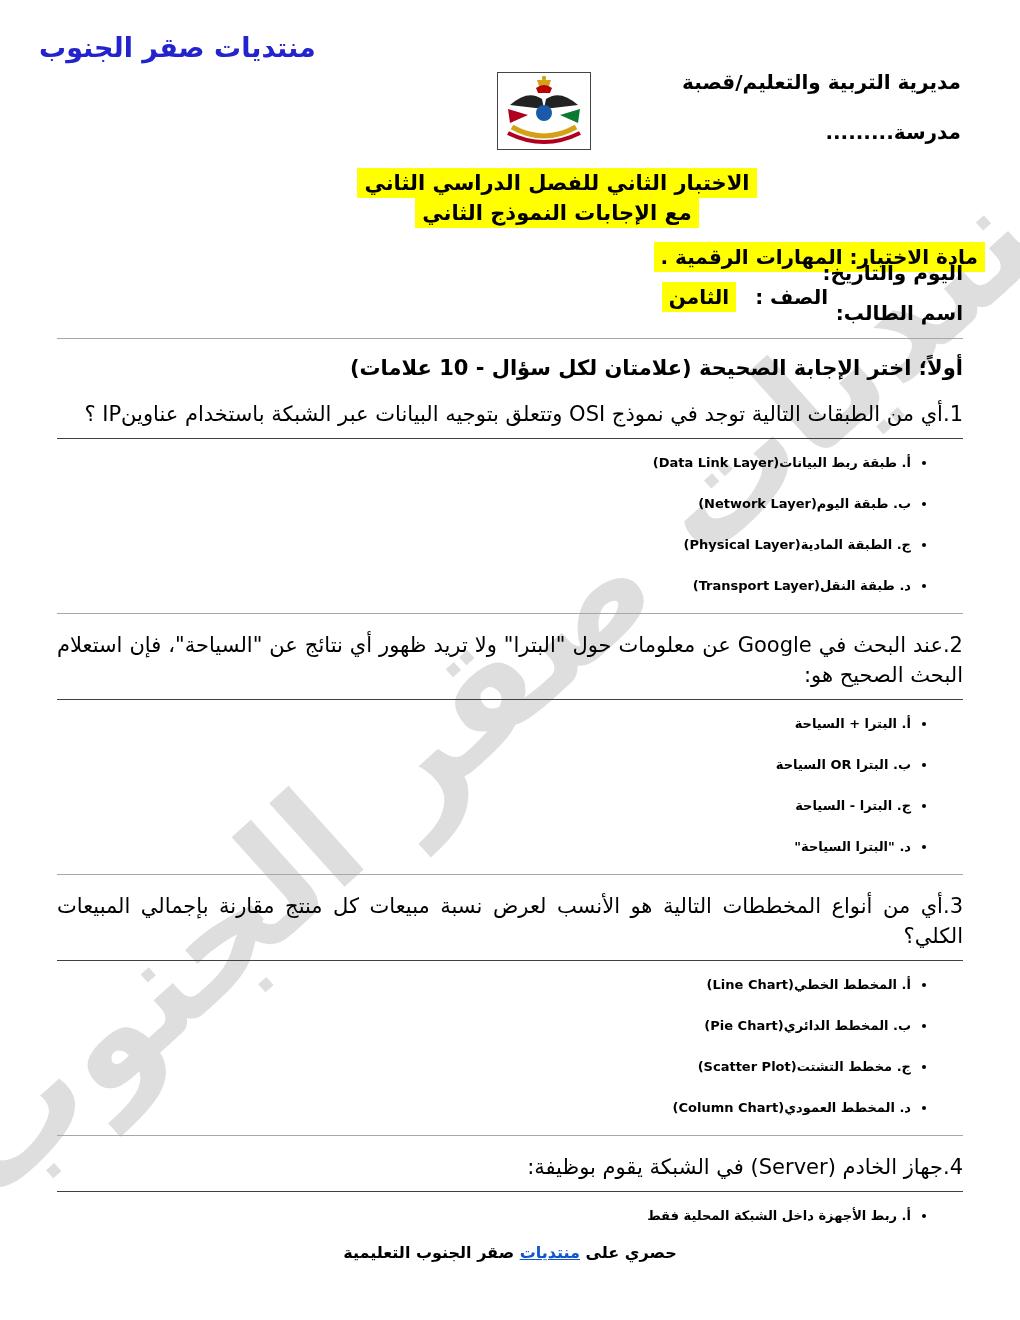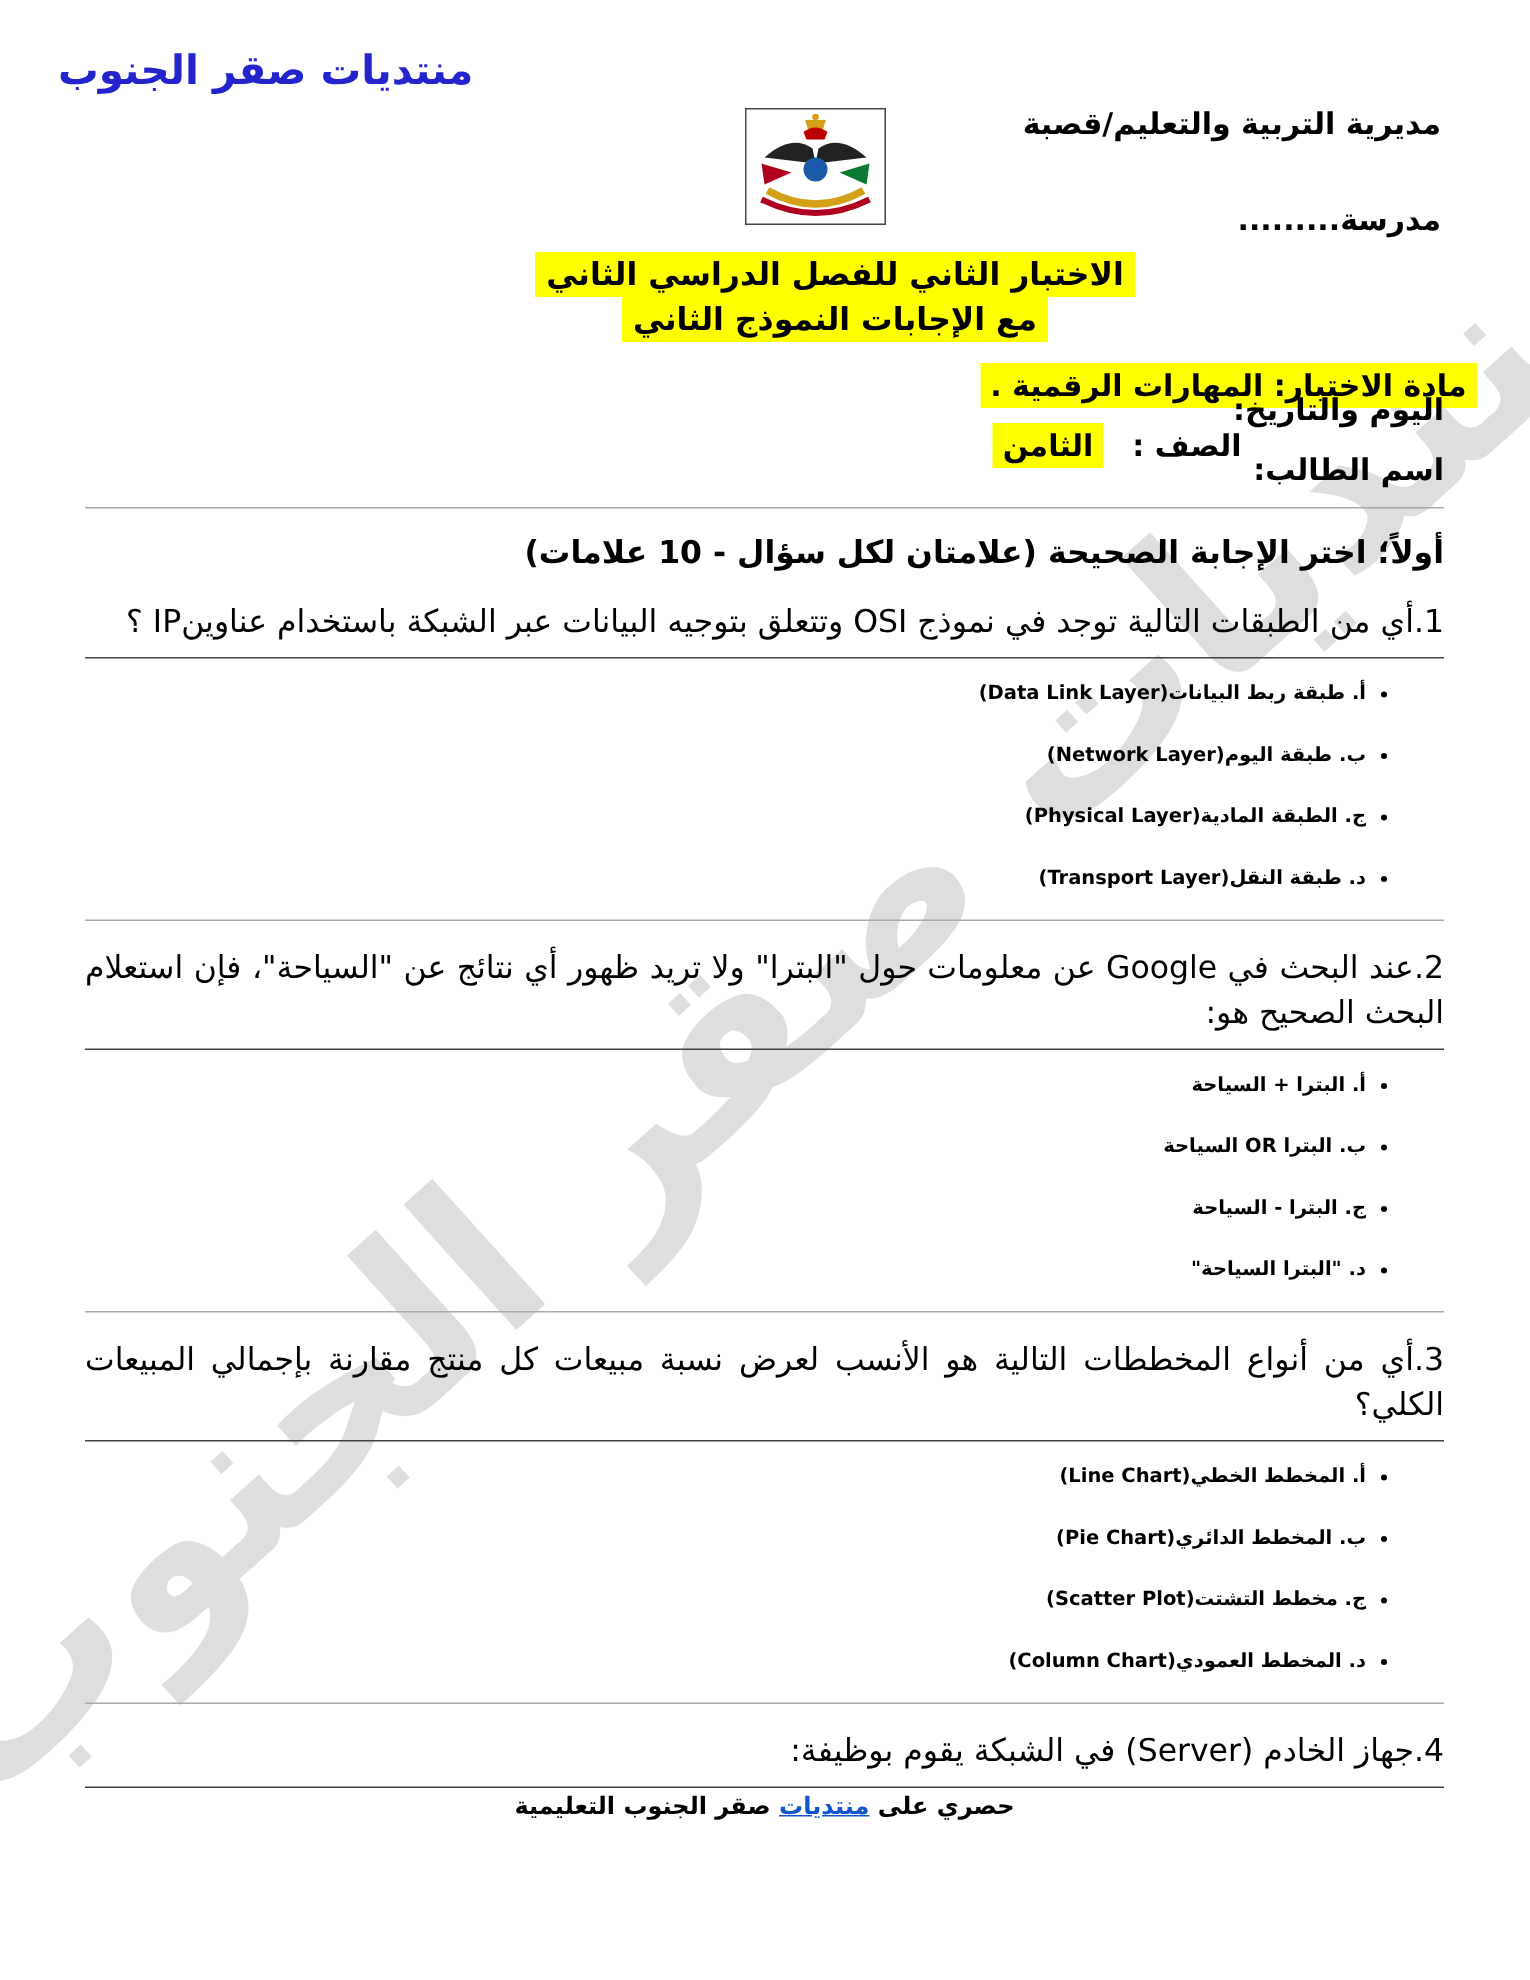--- a/index.html
+++ b/index.html
@@ -12,21 +12,21 @@
     position:absolute; left:520px; top:660px;
     transform:translate(-50%,-50%) rotate(-42deg);
     font-size:148px; font-weight:bold; white-space:nowrap;
     color:var(--watermark-gray,#9a9a9a); opacity:.32;
     z-index:0; pointer-events:none;
   }
   .content { position:relative; z-index:1; padding:0 57px; }
   .header { position:relative; height:164px; }
   .forum-name { position:absolute; left:-18px; top:32px; font-size:27px; font-weight:bold; color:var(--accent-blue,#2424cc); }
   .ministry { position:absolute; right:2px; top:70px; font-size:20px; font-weight:bold; text-align:right; }
-  .ministry .school { margin-top:40px; }
+  .ministry .school { margin-top:26px; }
   .logo-box { position:absolute; left:440px; top:72px; width:94px; height:78px; }
   .hl { background:var(--highlight-yellow,#ffff00); padding:3px 7px; }
   .title-row { text-align:center; font-size:21px; font-weight:bold; line-height:30px; }
   .t1 { margin-top:4px; }
   .t2 { }
   .title-row .hl { position:relative; left:47px; }
   .info-row { position:relative; font-size:20px; font-weight:bold; height:34px; line-height:34px; }
   .i1 { margin-top:12px; }
   .i2 { margin-top:6px; }
   .shift-subject { position:relative; left:22px; }
@@ -128,20 +128,23 @@
       <li>ب. المخطط الدائري(Pie Chart)</li>
       <li>ج. مخطط التشتت(Scatter Plot)</li>
       <li>د. المخطط العمودي(Column Chart)</li>
     </ul>
   </section>
 
   <hr class="sep mid">
 
   <section>
     <h3 class="q-title"><span>4.</span><span>جهاز الخادم (Server) في الشبكة يقوم بوظيفة:</span></h3>
+    <ul class="options">
+      <li>أ. ربط الأجهزة داخل الشبكة المحلية فقط</li>
+    </ul>
   </section>
 
   <div class="footer">
     <span>حصري على</span>
     <a class="footer-link">منتديات</a>
     <span>صقر الجنوب التعليمية</span>
   </div>
 
 </div>
 

